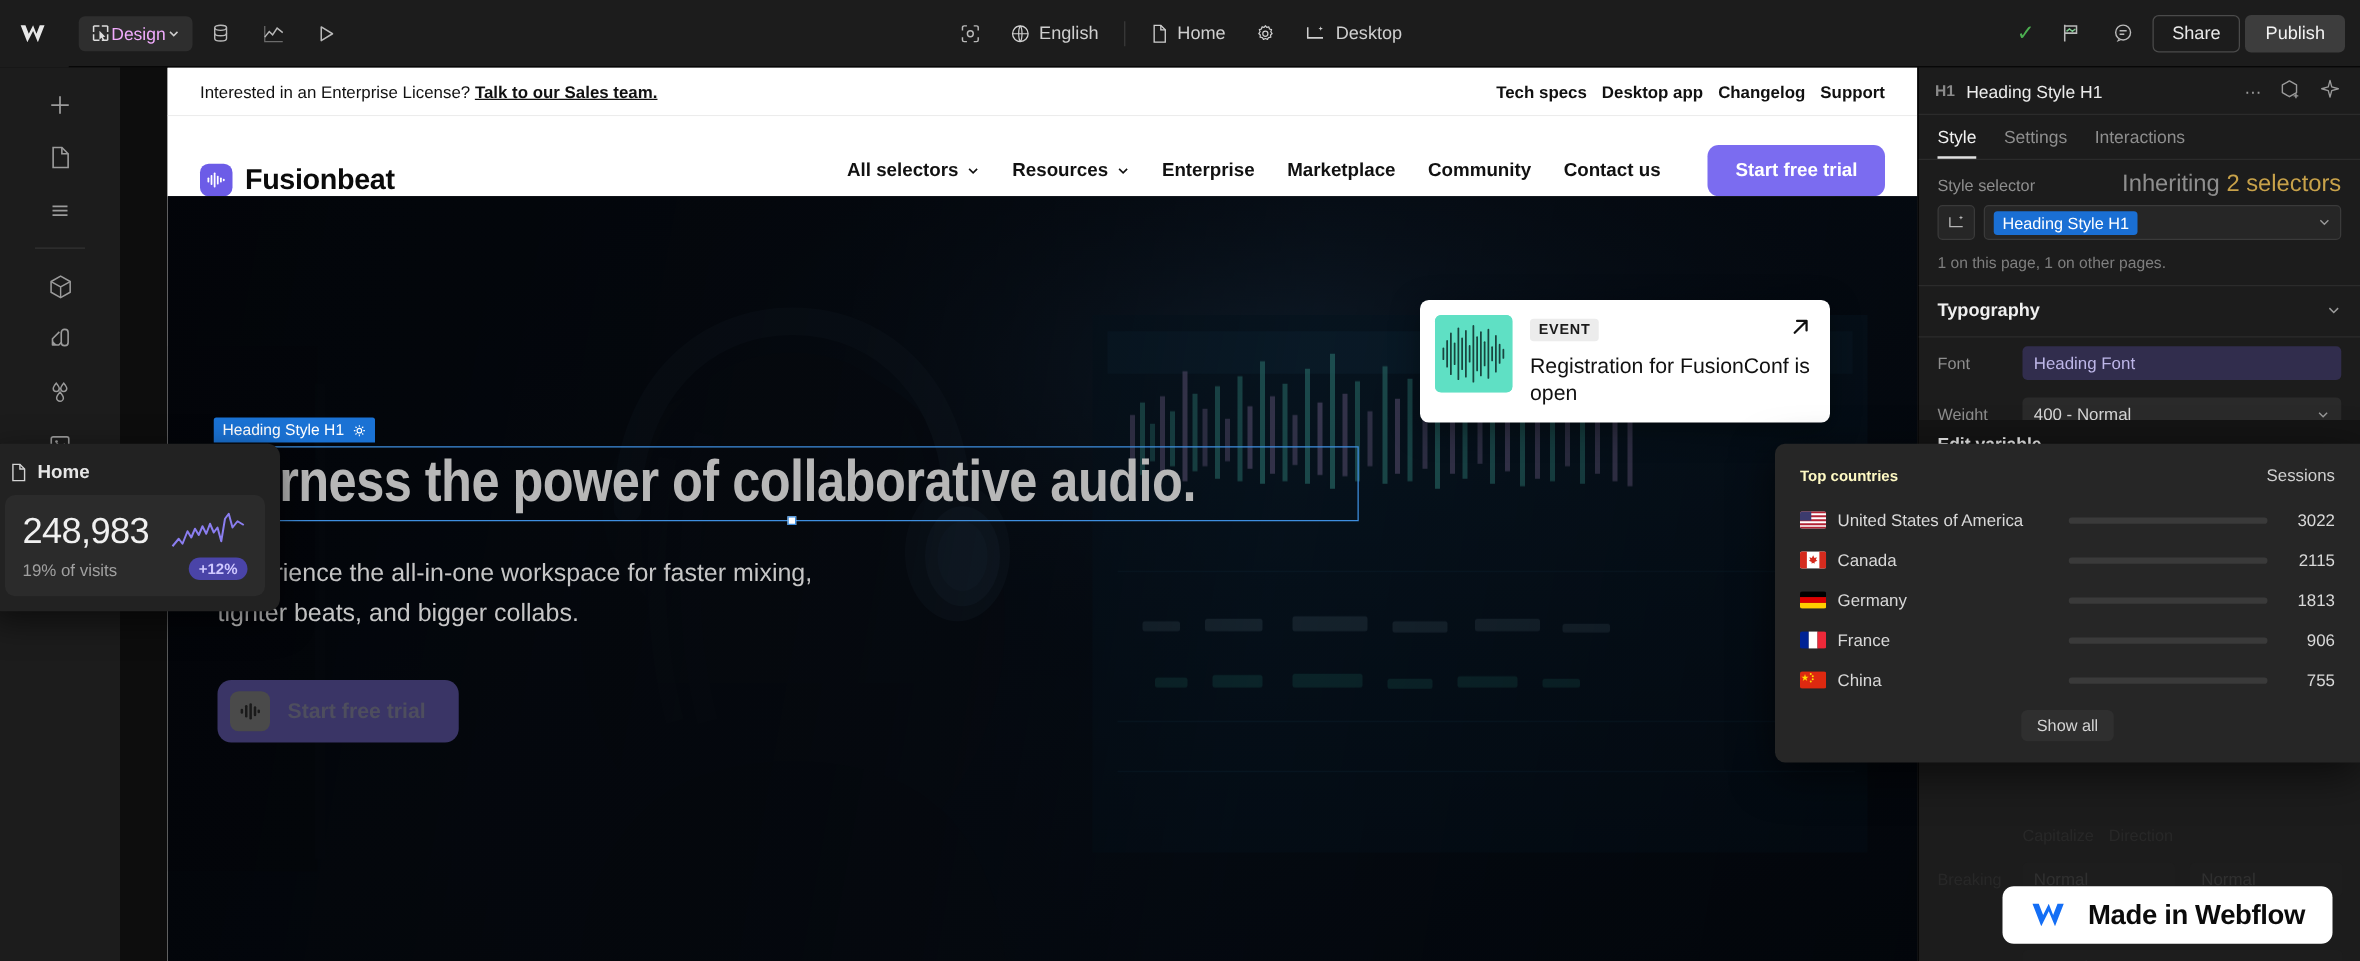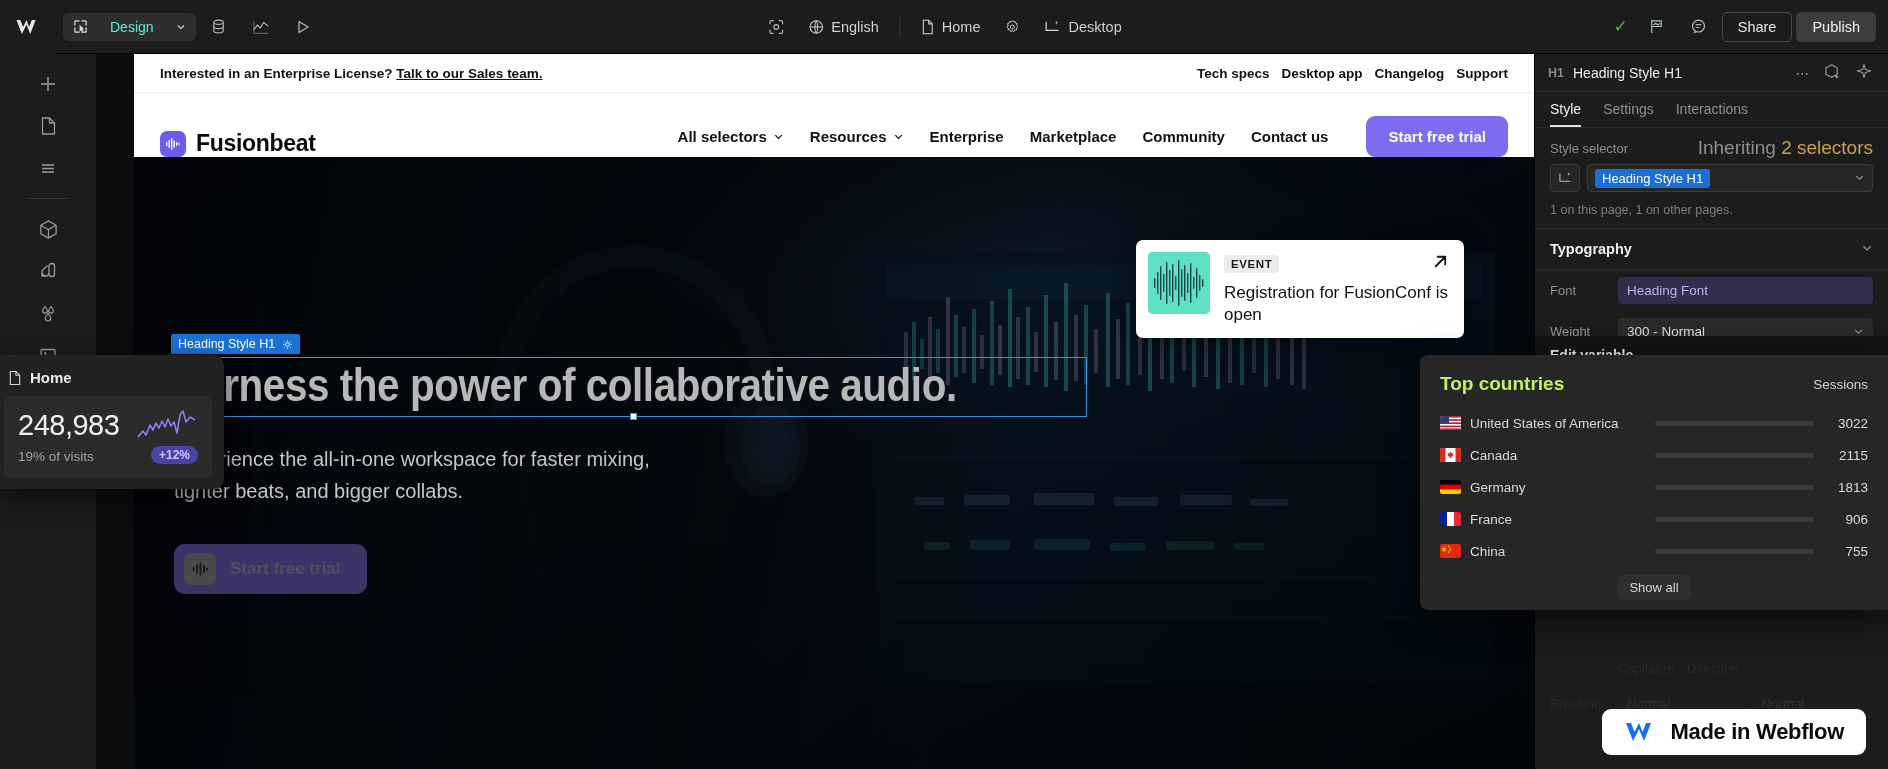--- a/index.html
+++ b/index.html
@@ -17,23 +17,23 @@
     background: #1c1c1c; display: flex; align-items: center;
     border-bottom: 1px solid #000;
   }
   .wf-logo-box {
     width: 55px; height: 54px; display: flex; align-items: center; justify-content: center;
     background: #1c1c1c;
   }
   .wf-logo { width: 26px; height: 18px; }
   .tb-left { display: flex; align-items: center; gap: 4px; padding-left: 8px; }
   .mode-chip {
-    display: flex; align-items: center; gap: 22px;
+    display: flex; align-items: center; gap: 1px;
     background: #2e2e2e; border-radius: 5px; padding: 6px 10px;
-    color: #5eead4; font-size: 14px; cursor: default;
+    color: #f0abfc; font-size: 14px; cursor: default;
   }
   .tb-icon-btn {
     width: 38px; height: 34px; display: flex; align-items: center; justify-content: center;
     border-radius: 5px; color: #b9b9b9;
   }
   .tb-center {
     position: absolute; left: 50%; transform: translateX(-50%);
     display: flex; align-items: center; gap: 4px;
   }
   .tb-item {
@@ -74,21 +74,21 @@
   .site {
     position: absolute; top: 0; left: 38px; width: 1400px; height: 715px;
     background: #ffffff; overflow: hidden;
   }
   
   .announce {
     height: 39px; background: #fff; display: flex; align-items: center;
     padding: 0 26px; font-size: 13.5px; color: #111; justify-content: space-between;
     border-bottom: 1px solid #ececec;
   }
-  .announce-left b { font-weight: 700; }
+  .announce-left b { font-weight: 400; }
   .announce-left a { color: #111; text-decoration: underline; font-weight: 700; }
   .announce-right { display: flex; gap: 12px; }
   .announce-right span { font-size: 13.5px; color: #111; font-weight: 700; }
 
   
   .sitenav {
     height: 64px; background: #fff; display: flex; align-items: flex-end;
     padding: 0 26px; justify-content: space-between;
   }
   .brand { display: flex; align-items: center; gap: 10px; }
@@ -227,21 +227,21 @@
   }
   .rp-dim { opacity: .10; }
 
   
   .countries {
     position: absolute; right: 0; top: 355px; width: 468px; height: 255px;
     background: #262626; border-radius: 8px 0 0 8px;
     box-shadow: 0 10px 34px rgba(0,0,0,.6); z-index: 50; padding: 18px 20px 12px 20px;
   }
   .c-head { display: flex; justify-content: space-between; align-items: center; margin-bottom: 12px; }
-  .c-title { font-size: 19px; font-weight: 700; color: #bef264; }
+  .c-title { font-size: 12px; font-weight: 700; color: #fef9c3; }
   .c-sessions { font-size: 13.5px; color: #cfcfcf; }
   .c-row { display: flex; align-items: center; height: 32px; }
   .c-flag {
     width: 21px; height: 14px; border-radius: 2px; margin-right: 9px; flex: 0 0 21px;
     overflow: hidden; position: relative;
   }
   .c-name { font-size: 13.5px; color: #d8d8d8; width: 185px; }
   .c-bar-wrap { flex: 1; height: 5px; background: #3a3a3a; border-radius: 3px; position: relative; }
   .c-bar { height: 5px; background: #7b6cf0; border-radius: 3px; }
   .c-val { width: 54px; text-align: right; font-size: 13.5px; color: #d8d8d8; }
@@ -714,21 +714,21 @@
       </span>
     </div>
 
     <div class="prop-row">
       <span class="prop-key">Font</span>
       <div class="prop-val var">Heading Font</div>
     </div>
     <div class="prop-row">
       <span class="prop-key">Weight</span>
       <div class="prop-val sel">
-        <span>300 - Normal</span>
+        <span>400 - Normal</span>
         <svg width="11" height="11" viewBox="0 0 12 12">
             <path d="M2.5 4.5L6 8l3.5-3.5" stroke="#9a9a9a" stroke-width="1.2" fill="none"></path>
           </svg>
       </div>
     </div>
 
     <div class="edit-var-bar">Edit variable</div>
 
     <div style="position:absolute; top:600px; left:0; width:354px;" class="rp-dim">
       <div class="prop-row">

